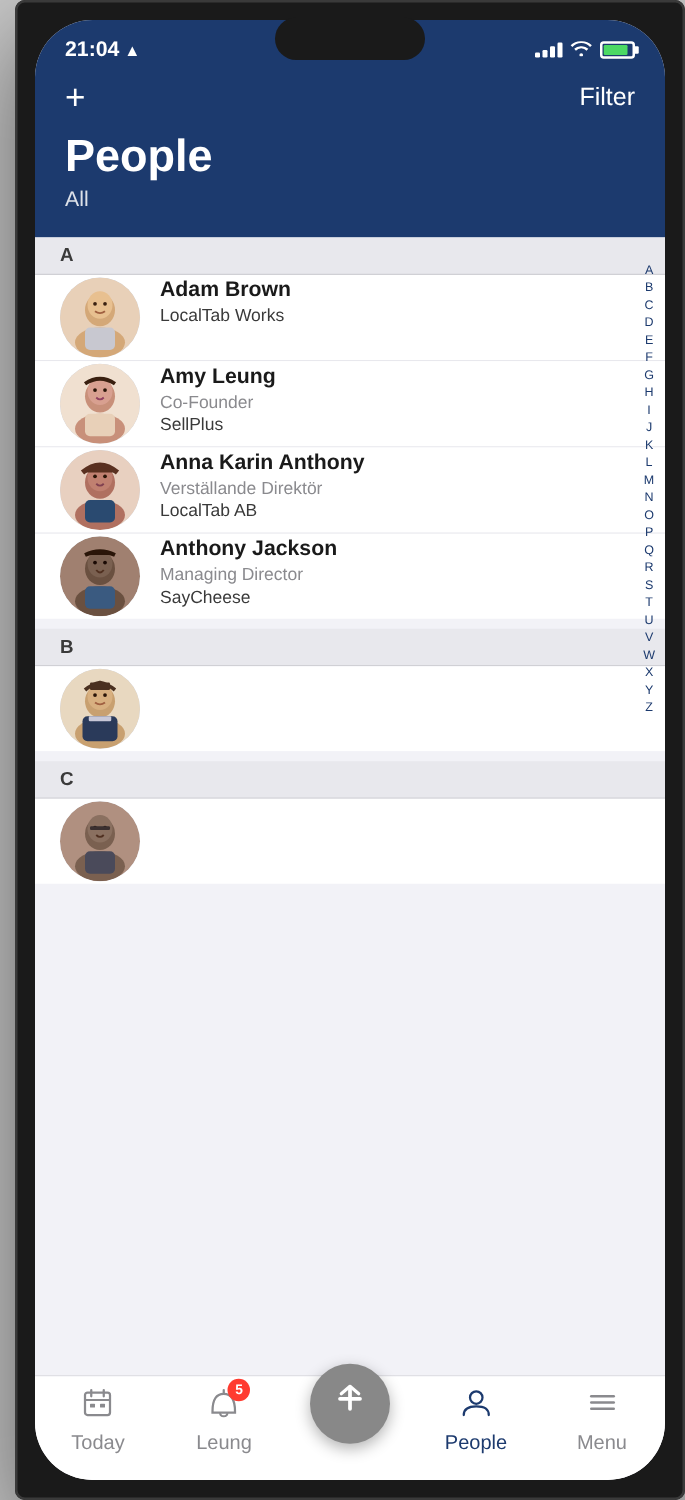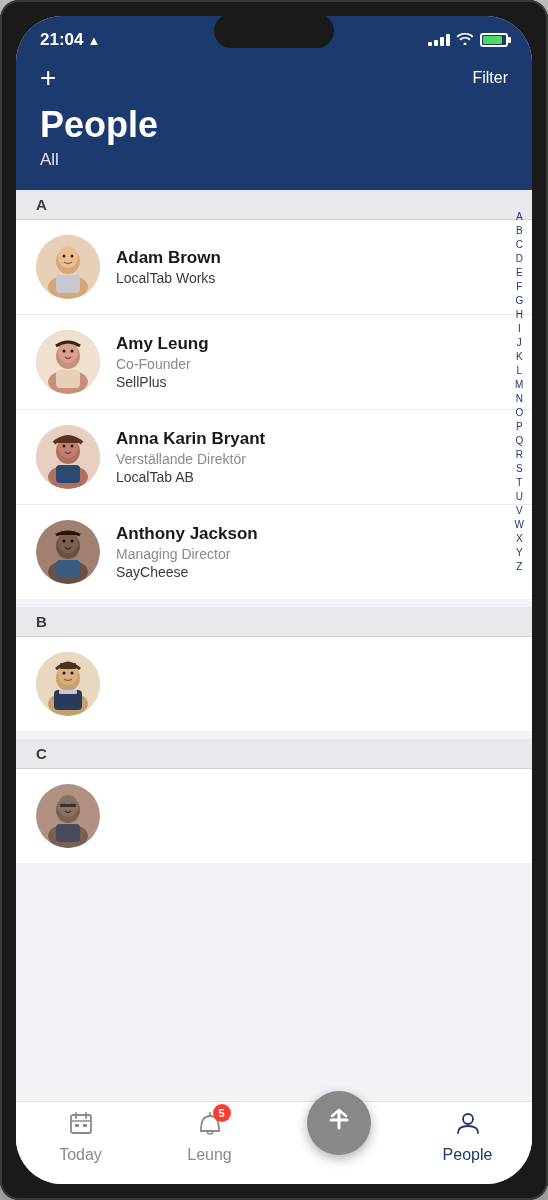--- a/index.html
+++ b/index.html
@@ -10,24 +10,25 @@
       justify-content: center;
       align-items: center;
       min-height: 100vh;
       font-family: -apple-system, BlinkMacSystemFont, 'Helvetica Neue', Arial, sans-serif;
     }
 
     .phone-frame {
       width: 548px;
       height: 1200px;
       background: #1a1a1a;
-      border-radius: 19px;
+      border-radius: 8px;
       padding: 16px;
       position: relative;
       box-shadow: 0 30px 80px rgba(0,0,0,0.5), inset 0 0 0 2px #3a3a3a;
+      margin-left: 12px;
     }
 
     .phone-screen {
       width: 100%;
       height: 100%;
       background: #f2f2f7;
       border-radius: 46px;
       overflow: hidden;
       position: relative;
       display: flex;
@@ -131,21 +132,21 @@
     .add-btn {
       color: white;
       font-size: 28px;
       font-weight: 300;
       cursor: pointer;
       line-height: 1;
     }
 
     .filter-btn {
       color: white;
-      font-size: 16px;
+      font-size: 20px;
       cursor: pointer;
     }
 
     .page-title {
       color: white;
       font-size: 36px;
       font-weight: 700;
       margin-bottom: 4px;
     }
 
@@ -192,22 +193,21 @@
       border-bottom: 1px solid #d0d0d5;
     }
 
     
     .contact-list {
       background: white;
     }
 
     .contact-item {
       display: flex;
-      align-items: center;
-      padding: 15px 20px;
+      padding: 2px 20px;
       border-bottom: 1px solid #e8e8ed;
       cursor: pointer;
       background: white;
     }
 
     .contact-item:last-child {
       border-bottom: none;
     }
 
     .avatar {
@@ -475,21 +475,21 @@
               <ellipse cx="32" cy="22" rx="10" ry="11" fill="#c08070"></ellipse>
               <circle cx="28" cy="21" r="1.5" fill="#2a1508"></circle>
               <circle cx="36" cy="21" r="1.5" fill="#2a1508"></circle>
               <path d="M29 27 Q32 30 35 27" stroke="#804050" stroke-width="1.5" fill="none"></path>
               <path d="M18 18 Q32 6 46 18" stroke="#5a3020" stroke-width="4" fill="#5a3020"></path>
               <ellipse cx="32" cy="52" rx="20" ry="12" fill="#b07060"></ellipse>
               <rect x="20" y="40" width="24" height="18" rx="4" fill="#2a4a70"></rect>
             </svg>
           </div>
           <div class="contact-info">
-            <div class="contact-name">Anna Karin Bryant</div>
+            <div class="contact-name">Anna Karin Anthony</div>
             <div class="contact-role">Verställande Direktör</div>
             <div class="contact-company">LocalTab AB</div>
           </div>
         </div>
 
         <div class="contact-item">
           <div class="avatar">
             <svg class="person-svg" viewBox="0 0 64 64" xmlns="http://www.w3.org/2000/svg">
               <circle cx="32" cy="32" r="32" fill="#a08070"></circle>
               <ellipse cx="32" cy="26" rx="12" ry="13" fill="#6a5040"></ellipse>
@@ -602,16 +602,26 @@
       <div class="tab-item">
         <div class="tab-icon active">
           <svg width="26" height="26" viewBox="0 0 26 26" fill="none">
             <circle cx="13" cy="9" r="5" stroke="#1c3a6e" stroke-width="1.8" fill="none"></circle>
             <path d="M3 23 Q3 16 13 16 Q23 16 23 23" stroke="#1c3a6e" stroke-width="1.8" fill="none" stroke-linecap="round"></path>
           </svg>
         </div>
         <span class="tab-label active">People</span>
       </div>
 
+      <div class="tab-item">
+        <div class="tab-icon">
+          <svg width="26" height="26" viewBox="0 0 26 26" fill="none">
+            <line x1="4" y1="8" x2="22" y2="8" stroke="#8a8a8e" stroke-width="2" stroke-linecap="round"></line>
+            <line x1="4" y1="13" x2="22" y2="13" stroke="#8a8a8e" stroke-width="2" stroke-linecap="round"></line>
+            <line x1="4" y1="18" x2="22" y2="18" stroke="#8a8a8e" stroke-width="2" stroke-linecap="round"></line>
+          </svg>
+        </div>
+        <span class="tab-label">Menu</span>
+      </div>
 
     </div>
   </div>
 </div>
 
 </body></html>

